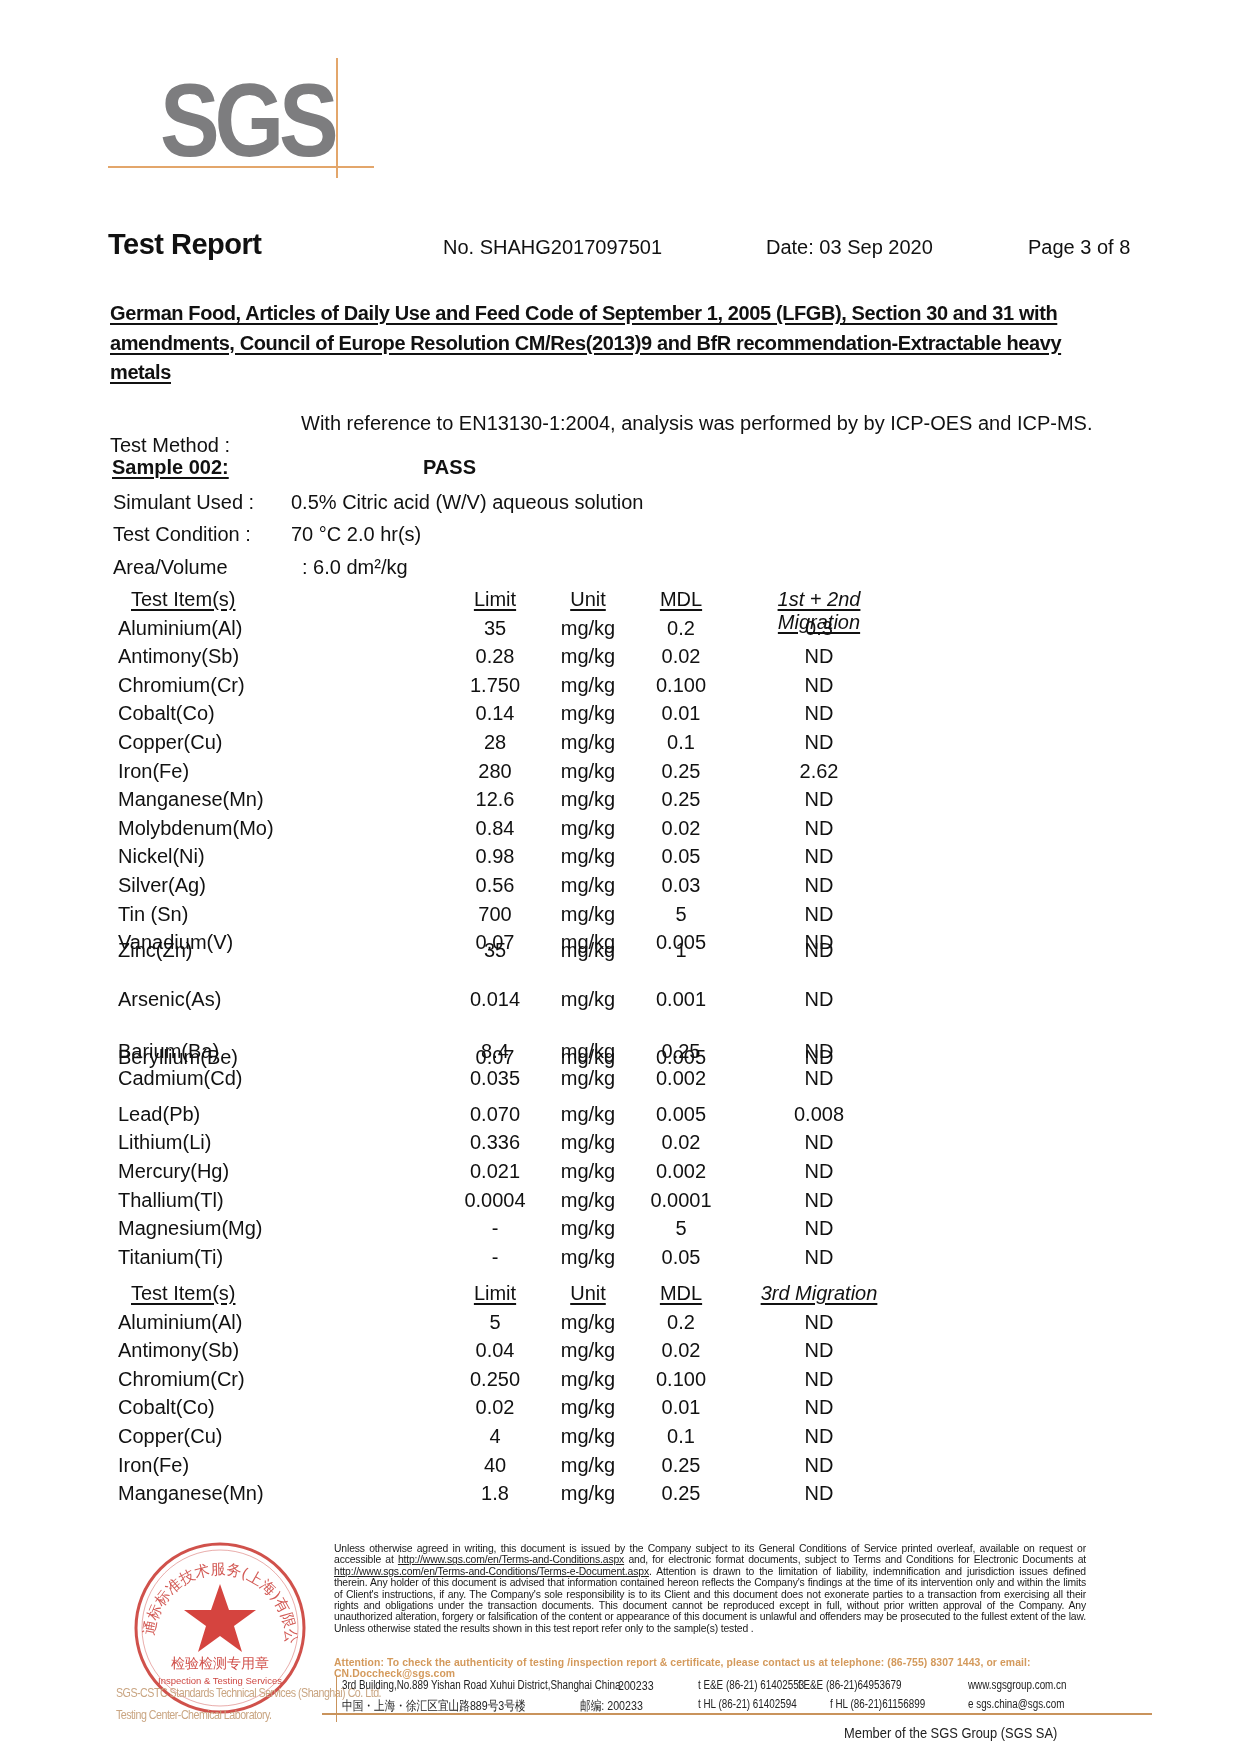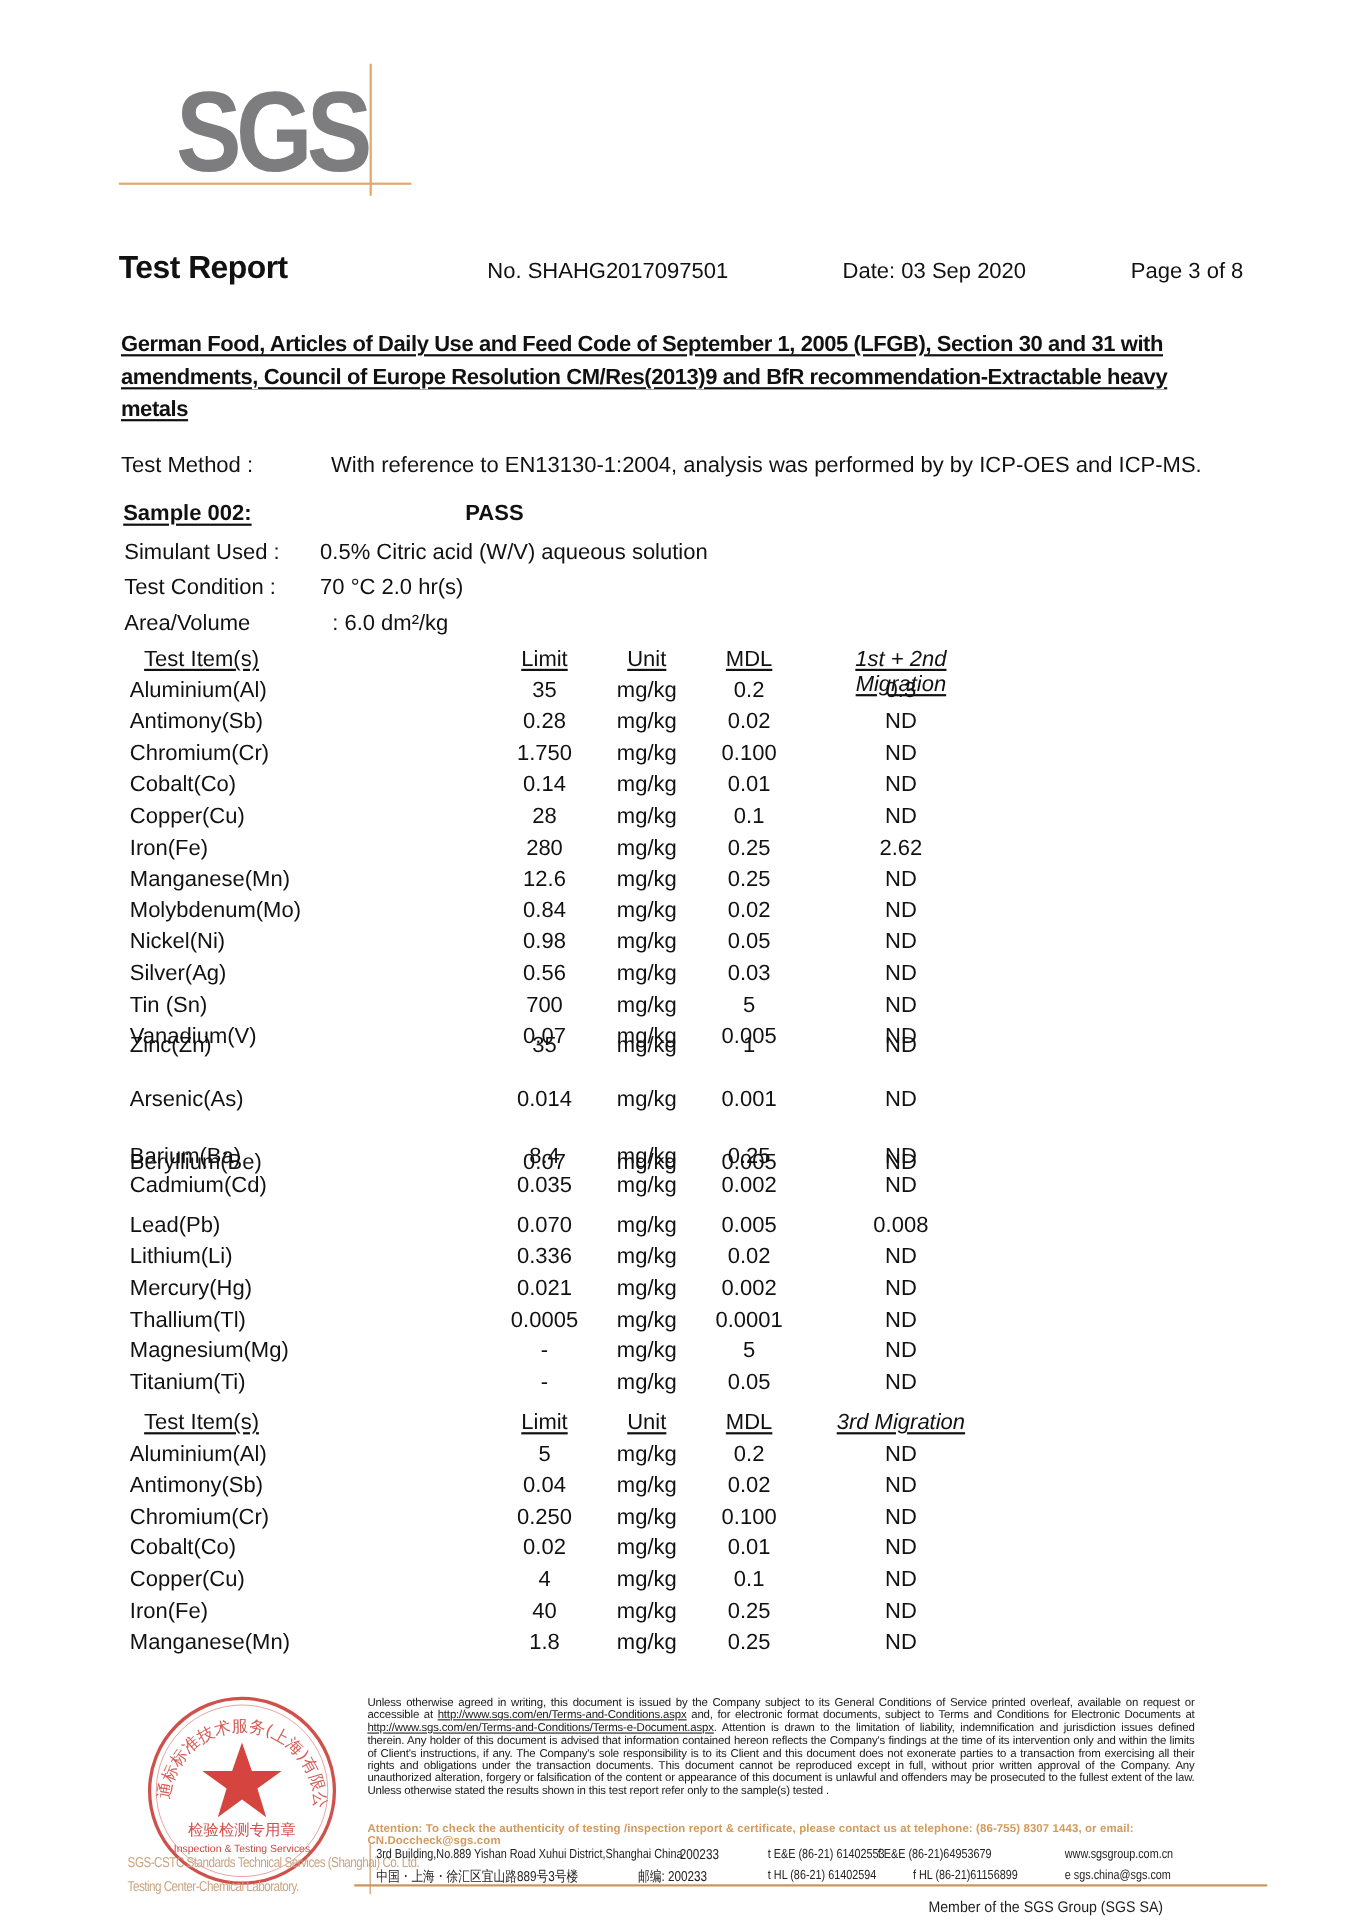--- a/index.html
+++ b/index.html
@@ -20,21 +20,21 @@
   .hdr-no { left: 443px; top: 236px; font-size: 20px; }
   .hdr-date { left: 766px; top: 236px; font-size: 20px; }
   .hdr-page { left: 1004px; top: 236px; font-size: 20px; margin-left: 24px; }
 
   
   .reg-title { left: 110px; top: 299px; width: 990px; font-size: 20px; font-weight: bold;
                line-height: 29.5px; letter-spacing: -0.4px; }
   .reg-title span { text-decoration: underline; text-underline-offset: 3px; }
 
   .lbl { font-size: 20px; }
-  .method-lbl { left: 110px; top: 412px; }
+  .method-lbl { left: 110px; top: 434px; }
   .method-val { left: 301px; top: 412px; }
   .sample-lbl { left: 112px; top: 456px; font-weight: bold; text-decoration: underline; text-underline-offset: 3px; }
   .sample-res { left: 423px; top: 456px; font-weight: bold; }
   .sim-lbl { left: 113px; top: 491px; }
   .sim-val { left: 291px; top: 491px; }
   .cond-lbl { left: 113px; top: 523px; }
   .cond-val { left: 291px; top: 523px; }
   .area-lbl { left: 113px; top: 556px; }
   .area-val { left: 302px; top: 556px; }
 
@@ -245,21 +245,21 @@
     </div>
     <div class="row" style="top: 572px;">
       <span class="c-item">Mercury(Hg)</span>
       <span class="c-limit">0.021</span>
       <span class="c-unit">mg/kg</span>
       <span class="c-mdl">0.002</span>
       <span class="c-res">ND</span>
     </div>
     <div class="row" style="top: 600.6px;">
       <span class="c-item">Thallium(Tl)</span>
-      <span class="c-limit">0.0005</span>
+      <span class="c-limit">0.0004</span>
       <span class="c-unit">mg/kg</span>
       <span class="c-mdl">0.0001</span>
       <span class="c-res">ND</span>
     </div>
     <div class="row" style="top: 629.2px;">
       <span class="c-item">Magnesium(Mg)</span>
       <span class="c-limit">-</span>
       <span class="c-unit">mg/kg</span>
       <span class="c-mdl">5</span>
       <span class="c-res">ND</span>

